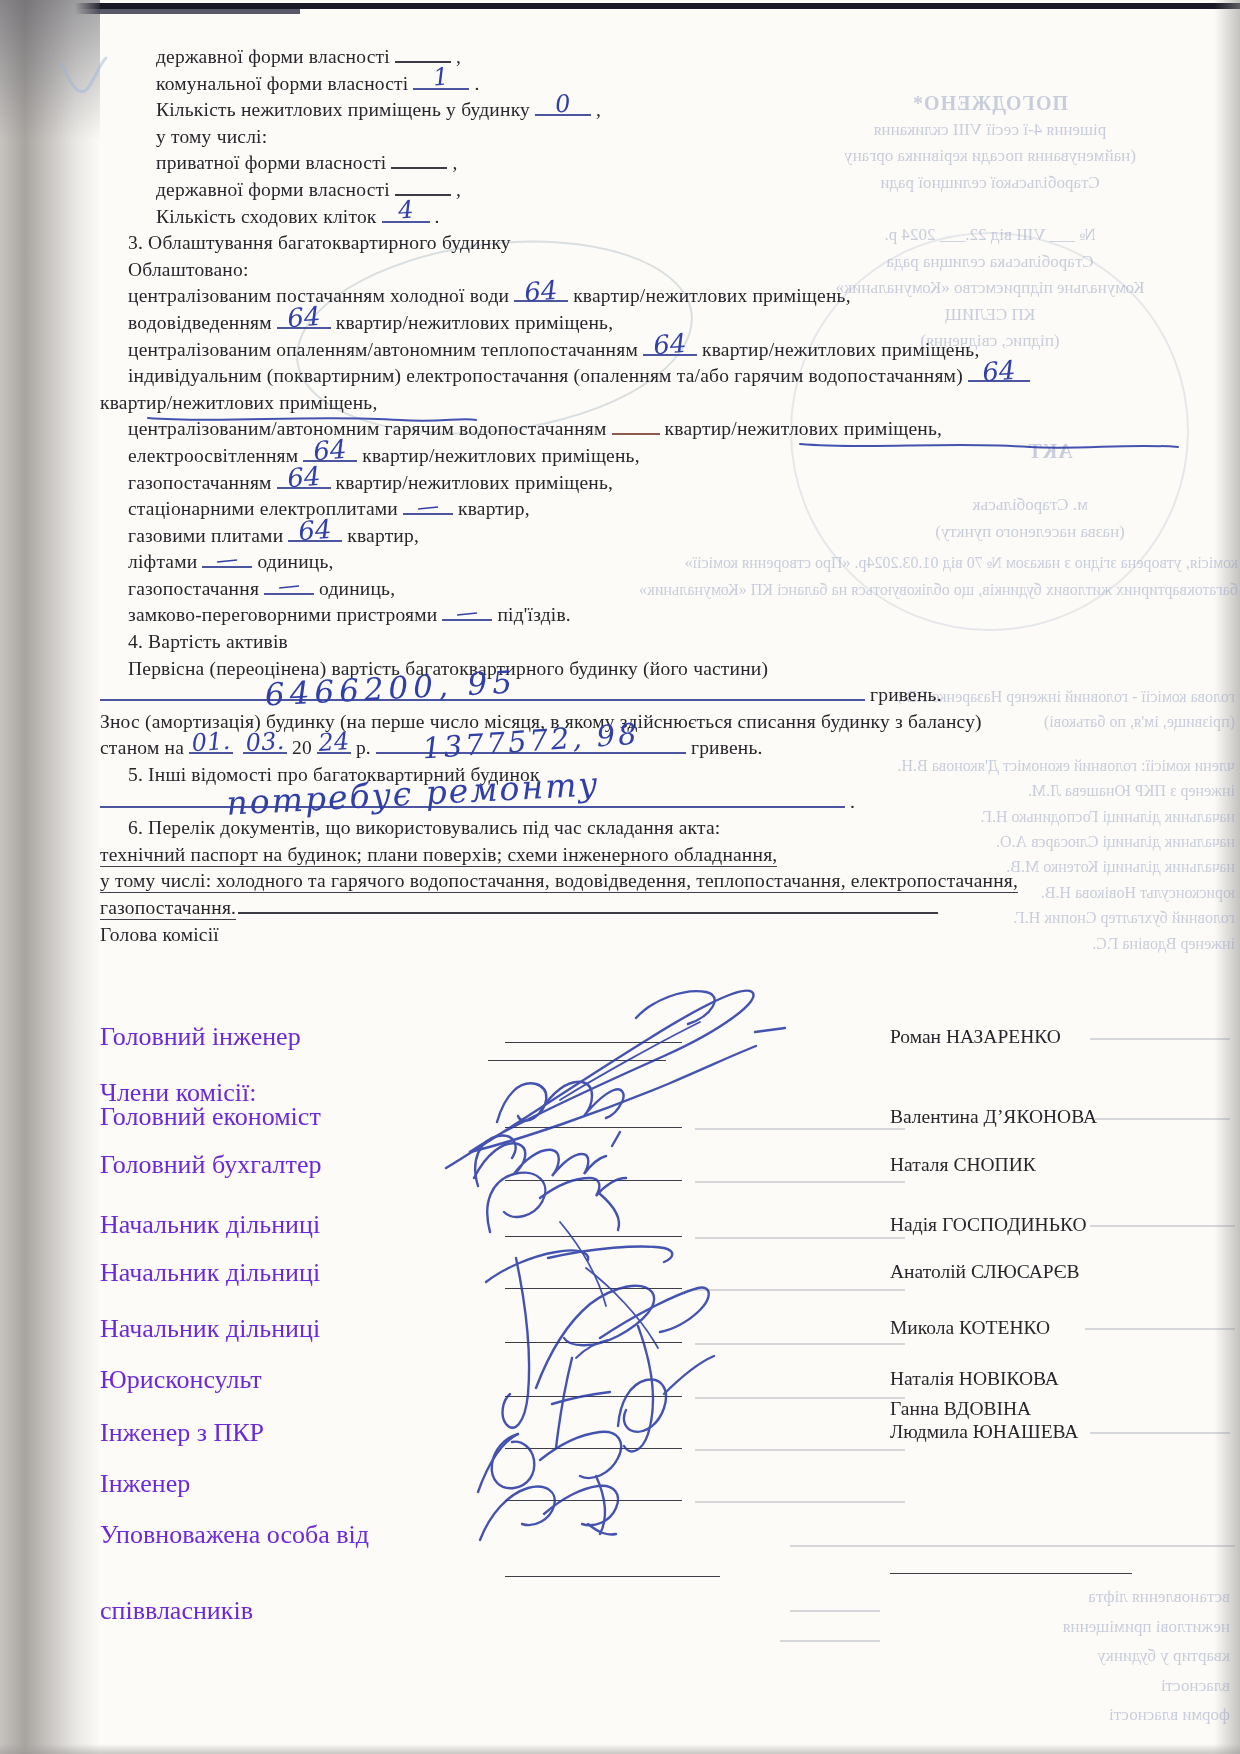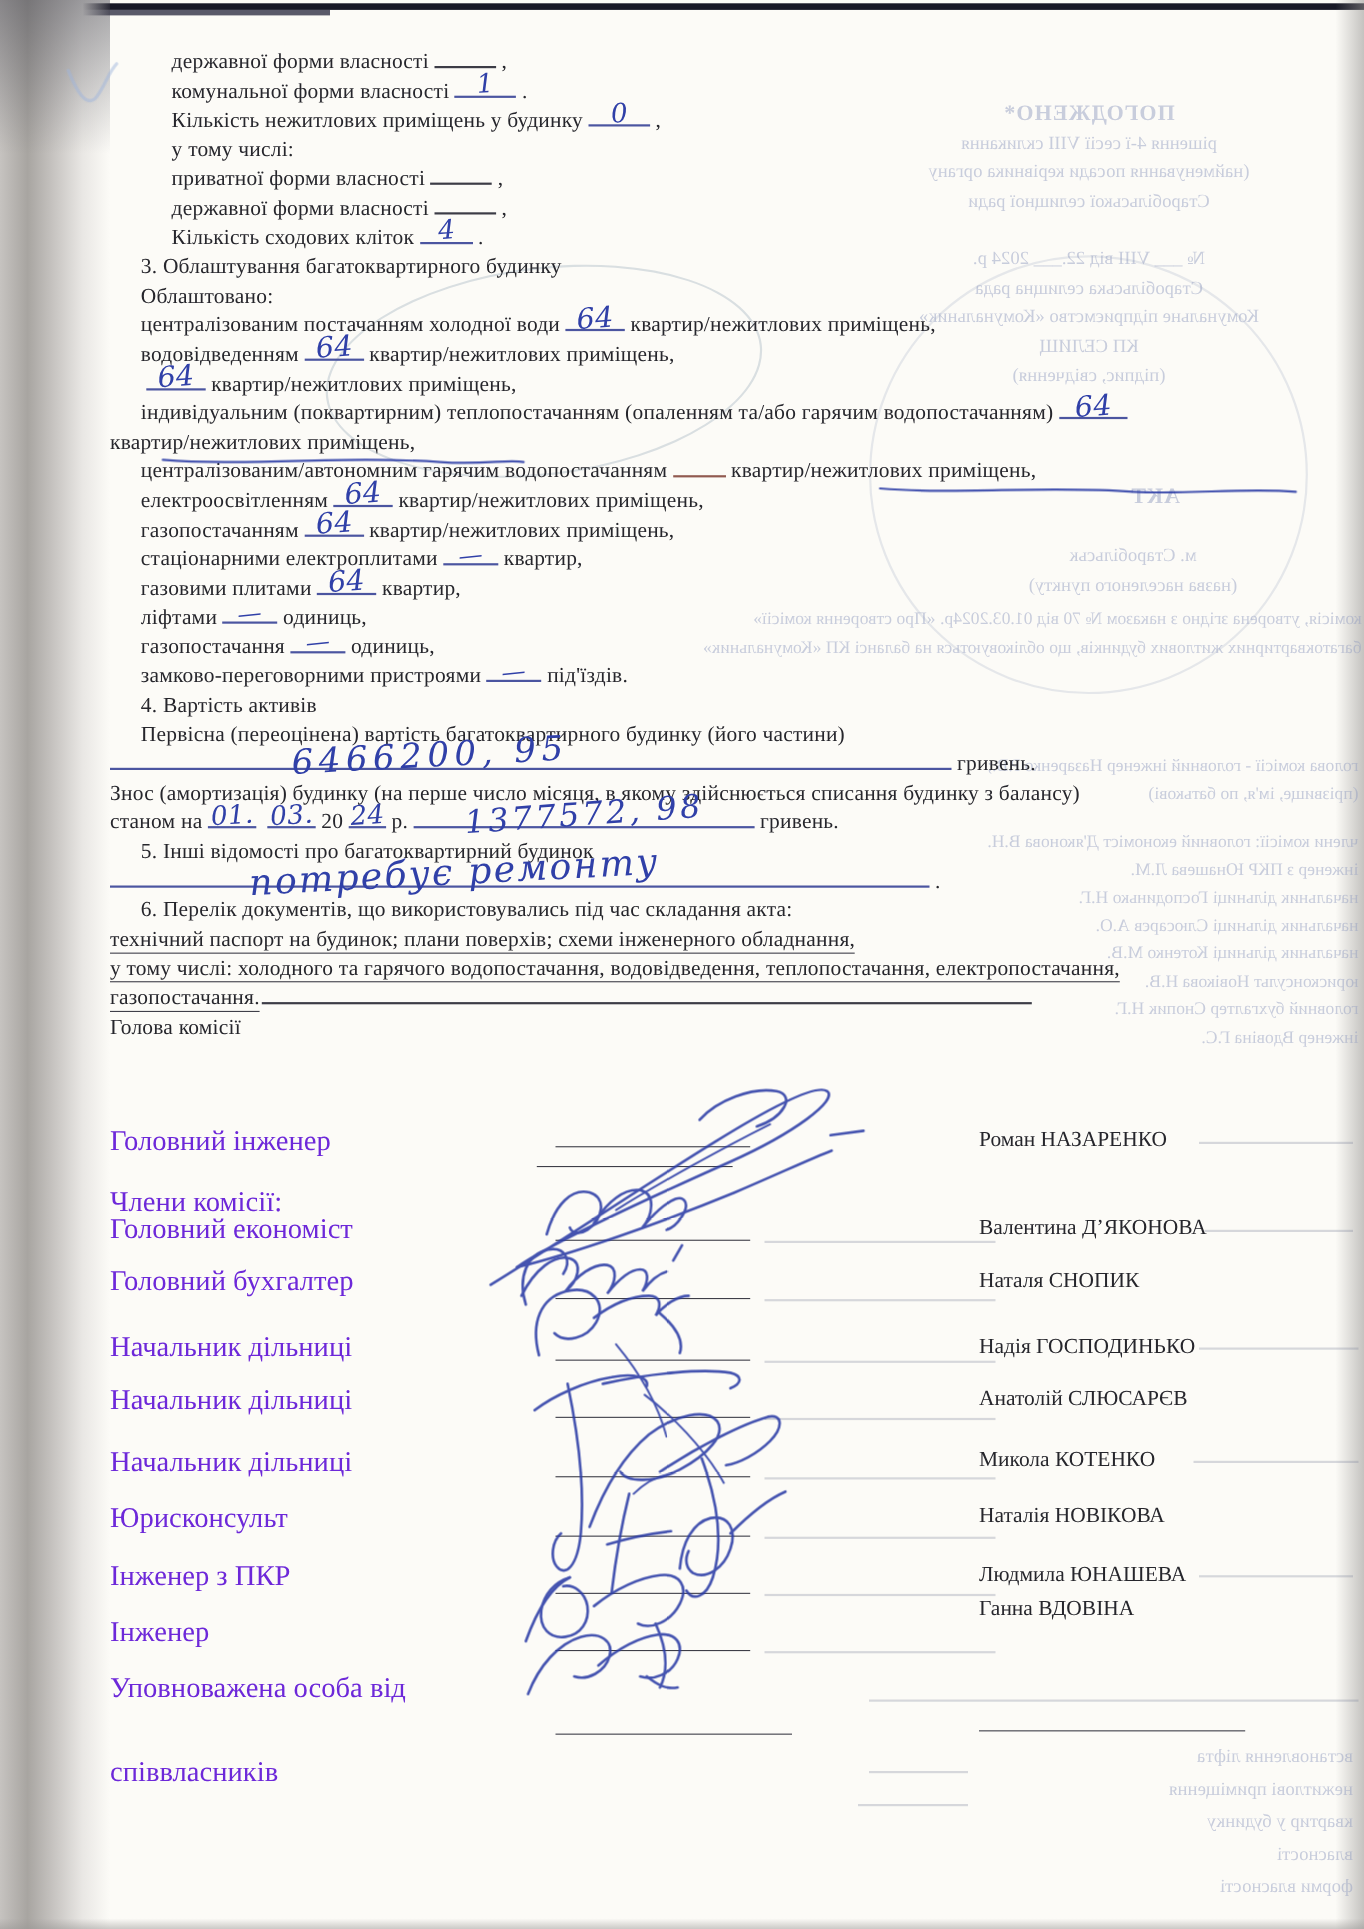--- a/index.html
+++ b/index.html
@@ -128,22 +128,22 @@
     <div class="ln ind"><span>Кількість нежитлових приміщень у будинку</span><span class="blank inked w56"><span class="hw sm">0</span></span><span>,</span></div>
     <div class="ln ind"><span>у тому числі:</span></div>
     <div class="ln ind"><span>приватної форми власності</span><span class="blank w56"></span><span>,</span></div>
     <div class="ln ind"><span>державної форми власності</span><span class="blank w56"></span><span>,</span></div>
     <div class="ln ind"><span>Кількість сходових кліток</span><span class="blank inked w48"><span class="hw sm">4</span></span><span>.</span></div>
 
     <div class="ln"><span>3. Облаштування багатоквартирного будинку</span></div>
     <div class="ln"><span>Облаштовано:</span></div>
     <div class="ln"><span>централізованим постачанням холодної води</span><span class="blank inked w54"><span class="hw">64</span></span><span>квартир/нежитлових приміщень,</span></div>
     <div class="ln"><span>водовідведенням</span><span class="blank inked w54"><span class="hw">64</span></span><span>квартир/нежитлових приміщень,</span></div>
-    <div class="ln"><span class="blank inked w54"><span class="hw">64</span></span><span>квартир/нежитлових приміщень,</span></div>
-    <div class="ln"><span>індивідуальним (поквартирним) теплопостачанням (опаленням та/або гарячим водопостачанням)</span><span class="blank inked w62"><span class="hw">64</span></span></div>
+    <div class="ln"><span>централізованим опаленням/автономним теплопостачанням</span><span class="blank inked w54"><span class="hw">64</span></span><span>квартир/нежитлових приміщень,</span></div>
+    <div class="ln"><span>індивідуальним (поквартирним) електропостачання (опаленням та/або гарячим водопостачанням)</span><span class="blank inked w62"><span class="hw">64</span></span></div>
     <div class="ln hang"><span>квартир/нежитлових приміщень,</span></div>
     <div class="ln"><span>централізованим/автономним гарячим водопостачанням</span><span class="blank redline w48"></span><span>квартир/нежитлових приміщень,</span></div>
     <div class="ln"><span>електроосвітленням</span><span class="blank inked w54"><span class="hw">64</span></span><span>квартир/нежитлових приміщень,</span></div>
     <div class="ln"><span>газопостачанням</span><span class="blank inked w54"><span class="hw">64</span></span><span>квартир/нежитлових приміщень,</span></div>
     <div class="ln"><span>стаціонарними електроплитами</span><span class="blank inked w50"><span class="hw dash">—</span></span><span>квартир,</span></div>
     <div class="ln"><span>газовими плитами</span><span class="blank inked w54"><span class="hw">64</span></span><span>квартир,</span></div>
     <div class="ln"><span>ліфтами</span><span class="blank inked w50"><span class="hw dash">—</span></span><span>одиниць,</span></div>
     <div class="ln"><span>газопостачання</span><span class="blank inked w50"><span class="hw dash">—</span></span><span>одиниць,</span></div>
     <div class="ln"><span>замково-переговорними пристроями</span><span class="blank inked w50"><span class="hw dash">—</span></span><span>під'їздів.</span></div>
 
@@ -193,21 +193,21 @@
   <div class="role" style="top:1365px">Юрисконсульт</div>
   <div class="sigline" style="top:1396px;left:505px;width:177px"></div>
   <div class="sname" style="top:1368px">Наталія НОВІКОВА</div>
 
   <div class="role" style="top:1418px">Інженер з ПКР</div>
   <div class="sigline" style="top:1448px;left:505px;width:177px"></div>
   <div class="sname" style="top:1421px">Людмила ЮНАШЕВА</div>
 
   <div class="role" style="top:1469px">Інженер</div>
   <div class="sigline" style="top:1500px;left:505px;width:177px"></div>
-  <div class="sname" style="top:1452px">Ганна ВДОВІНА</div>
+  <div class="sname" style="top:1398px">Ганна ВДОВІНА</div>
 
   <div class="role" style="top:1520px">Уповноважена особа від</div>
   <div class="role" style="top:1596px">співвласників</div>
   <div class="sigline" style="top:1576px;left:505px;width:215px"></div>
   <div class="sigline" style="top:1573px;left:890px;width:242px"></div>
 
   <div class="blfade" style="left:695px;top:1128px;width:210px"></div>
   <div class="blfade" style="left:695px;top:1181px;width:210px"></div>
   <div class="blfade" style="left:695px;top:1237px;width:210px"></div>
   <div class="blfade" style="left:695px;top:1289px;width:210px"></div>

